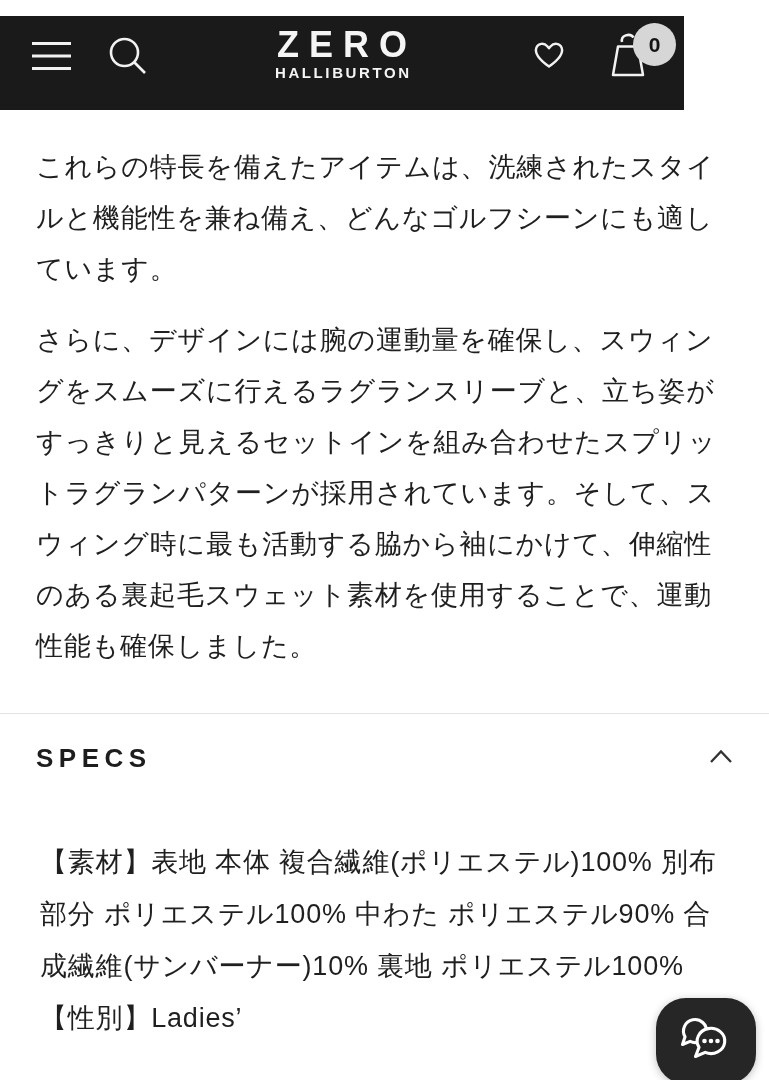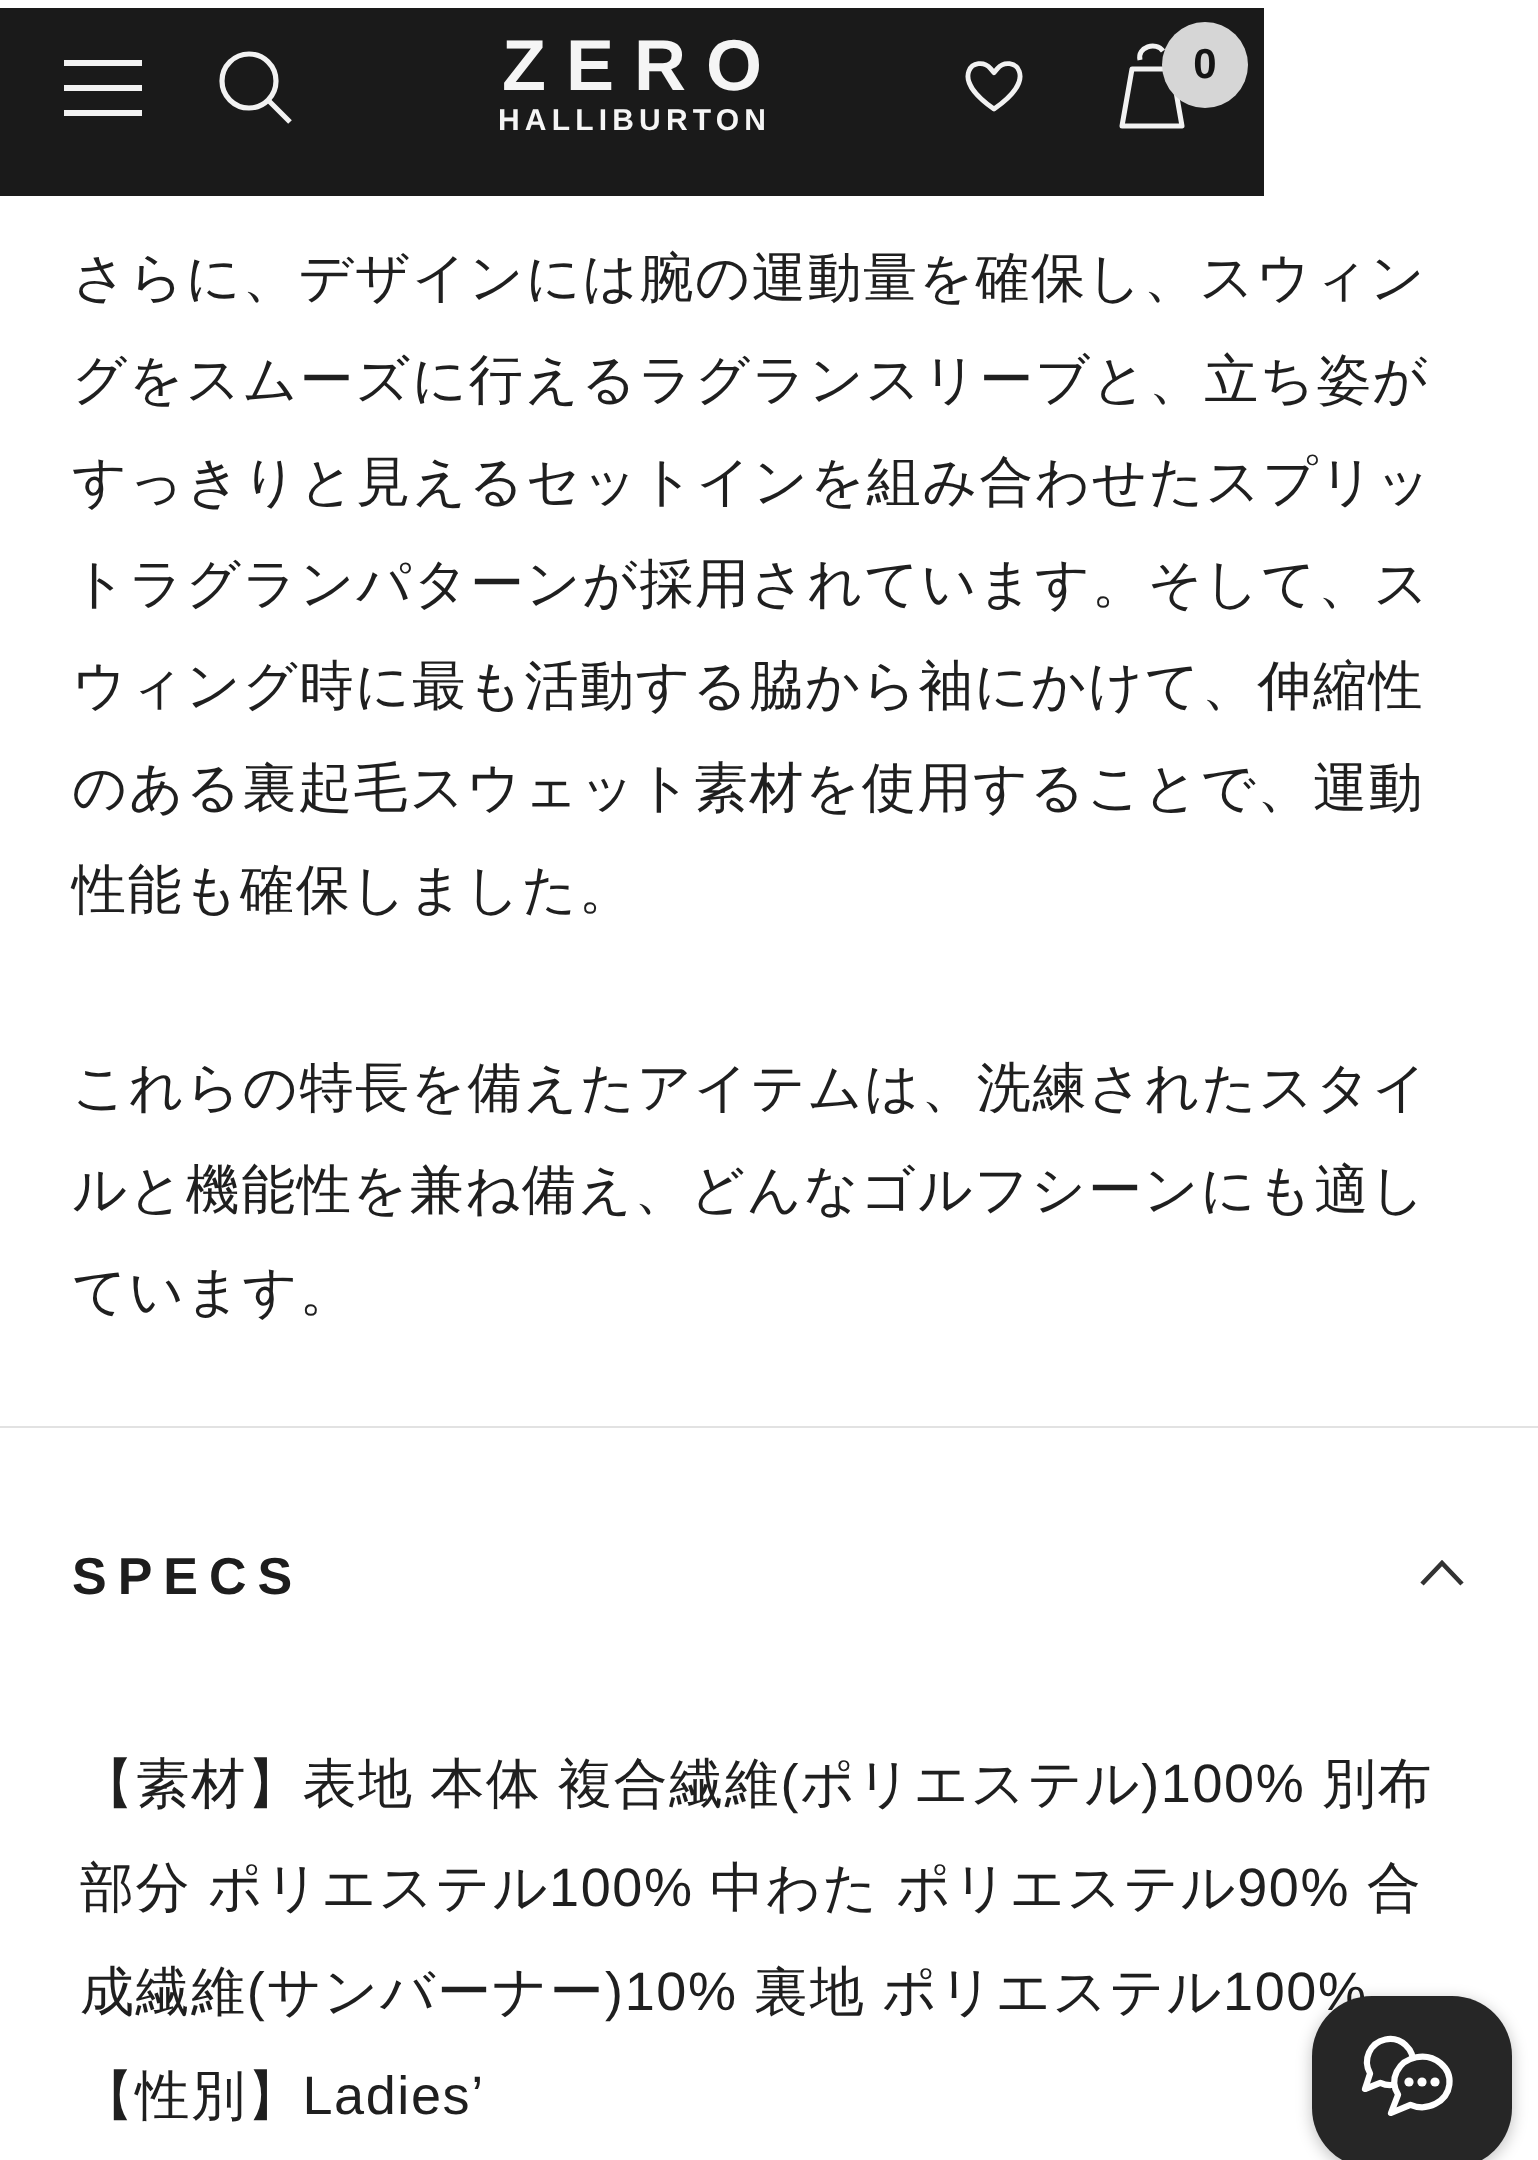--- a/index.html
+++ b/index.html
@@ -3,21 +3,21 @@
 <meta charset="utf-8">
 <style>
   html,body{margin:0;padding:0;}
   body{
     width:769px;height:1080px;overflow:hidden;position:relative;
     background:#ffffff;
     font-family:"Liberation Sans","DejaVu Sans",sans-serif;
   }
   
   .header{
-    position:absolute;top:4px;left:0;width:632px;height:94px;
+    position:absolute;top:16px;left:0;width:684px;height:94px;
     background:var(--header-bg,#1a1a1a);
   }
   .icon-btn{position:absolute;background:none;border:none;padding:0;margin:0;cursor:pointer;display:block;}
   .menu-btn{left:32px;top:25px;width:40px;height:30px;}
   .search-btn{left:108px;top:20px;width:40px;height:40px;}
   .logo{
     position:absolute;left:0;right:0;top:10px;text-align:center;
     color:#f5f5f5;text-decoration:none;cursor:pointer;
   }
   .logo-primary{
@@ -44,21 +44,21 @@
     margin:0 36px;font-size:27px;line-height:51px;letter-spacing:0.8px;
     white-space:pre-line;
   }
   .para-1{padding-top:20px;}
   .para-2{margin-top:48px;}
   .section-divider{
     border:none;border-top:1px solid var(--divider,#e2e2e2);
     margin:41px 0 0 0;
   }
   .specs-head{
-    margin:58px 36px 0 36px;height:32px;
+    margin:28px 36px 0 36px;height:32px;
     display:flex;align-items:center;justify-content:space-between;
     cursor:pointer;background:none;border:none;padding:0;width:697px;
   }
   .specs-title{
     font-size:26px;font-weight:700;letter-spacing:5.5px;color:#1d1d1d;
   }
   .specs-body{
     margin:62px 36px 0 40px;font-size:27px;line-height:52px;letter-spacing:0.8px;
     white-space:pre-line;
   }
@@ -112,31 +112,31 @@
         <path d="M10 14.5 H30 L35 43 H5 Z" stroke="#f2f2f2" stroke-width="2.5" stroke-linejoin="round"></path>
       </svg>
     </span>
   </button>
   <span class="cart-badge">0</span>
 
 </header>
 
 <main class="content">
 
+  <p class="para para-2">これらの特長を備えたアイテムは、洗練されたスタイ
+ルと機能性を兼ね備え、どんなゴルフシーンにも適し
+ています。</p>
+
   <p class="para para-1">さらに、デザインには腕の運動量を確保し、スウィン
 グをスムーズに行えるラグランスリーブと、立ち姿が
 すっきりと見えるセットインを組み合わせたスプリッ
 トラグランパターンが採用されています。そして、ス
 ウィング時に最も活動する脇から袖にかけて、伸縮性
 のある裏起毛スウェット素材を使用することで、運動
 性能も確保しました。</p>
-
-  <p class="para para-2">これらの特長を備えたアイテムは、洗練されたスタイ
-ルと機能性を兼ね備え、どんなゴルフシーンにも適し
-ています。</p>
 
   <hr class="section-divider">
 
   <button class="specs-head">
     <span class="specs-title">SPECS</span>
     <span>
       <svg width="24" height="15" viewBox="0 0 24 15" fill="none" aria-hidden="true">
         <path d="M2 13 L12 2.5 L22 13" stroke="#333333" stroke-width="2.3"></path>
       </svg>
     </span>

